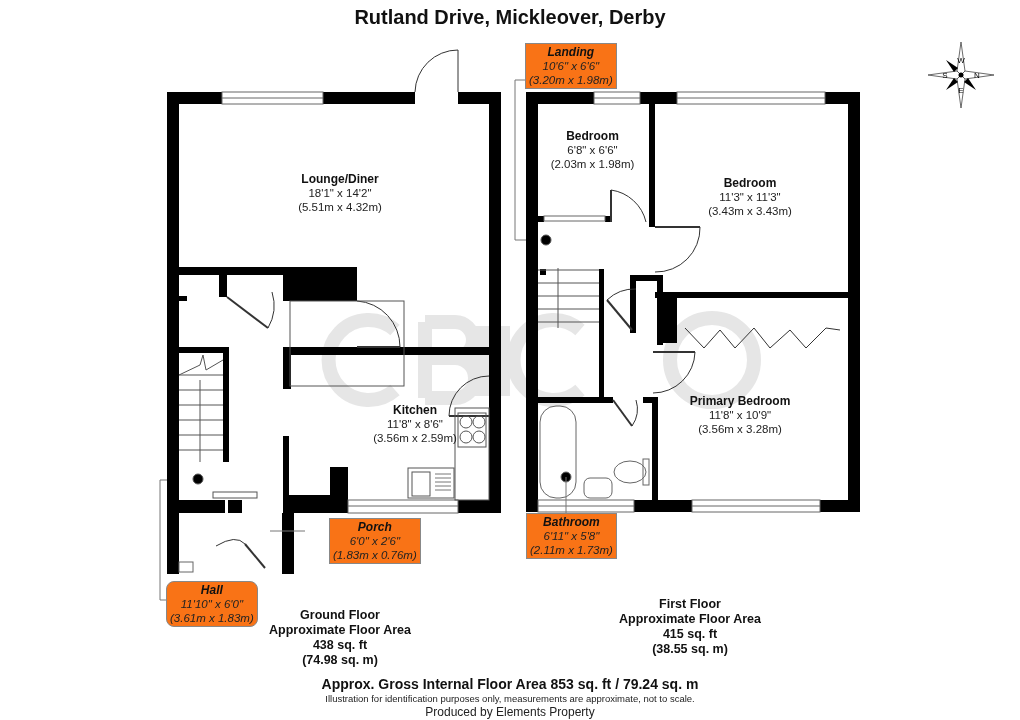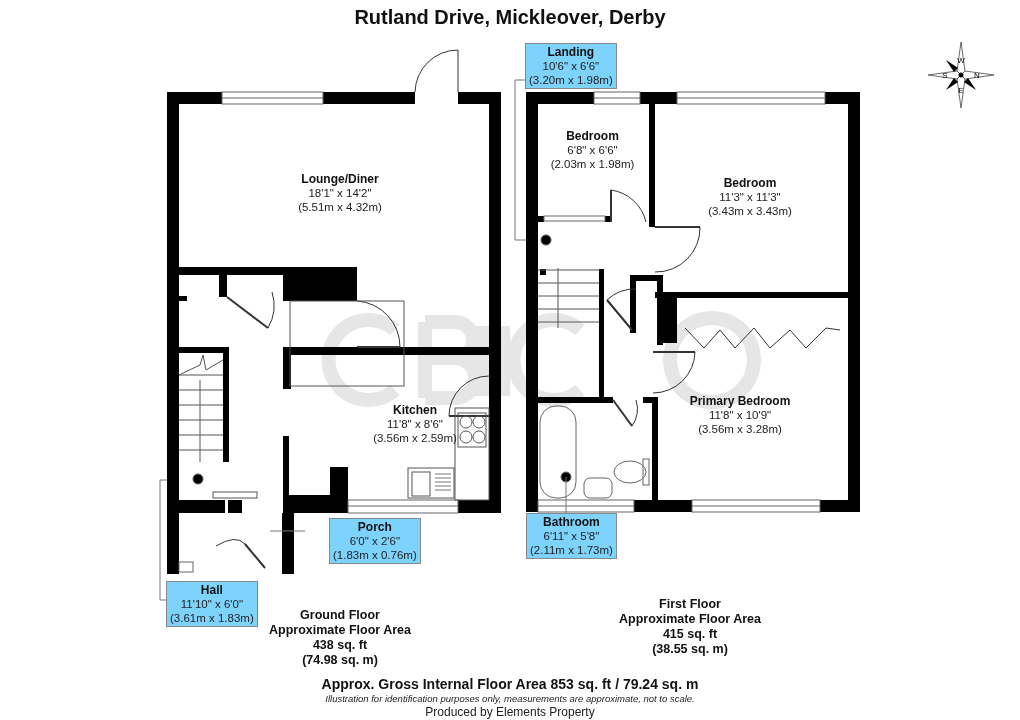--- a/index.html
+++ b/index.html
@@ -1,25 +1,25 @@
 <!DOCTYPE html>
 <html><head>
 <meta charset="utf-8">
 <style>
   html, body { margin:0; padding:0; background:#ffffff; }
   body { width:1020px; height:720px; position:relative; overflow:hidden; font-family:"Liberation Sans", sans-serif; color:#111; }
   .title { position:absolute; left:0; width:1020px; top:6px; text-align:center; font-weight:bold; font-size:20px; }
   svg.plan { position:absolute; left:0; top:0; }
   .lbl { position:absolute; text-align:center; font-size:11.5px; line-height:14px; color:#222; white-space:nowrap; }
   .lbl b { display:block; font-weight:bold; font-size:12px; color:#111; }
-  .boxed { background:#7dd3fc; border:1px solid #888; padding:1px 3px; }
+  .boxed { background:#f97316; border:1px solid #888; padding:1px 3px;font-style:italic; }
   .floor { position:absolute; text-align:center; font-weight:bold; font-size:12.5px; line-height:15px; color:#111; }
   .footer { position:absolute; left:0; width:1020px; text-align:center; }
   .gross { top:676px; font-weight:bold; font-size:14px; }
-  .note { top:693px; font-size:9.5px; color:#222;font-style:italic; }
+  .note { top:693px; font-size:9.5px; color:#222; }
   .produced { top:705px; font-size:12px; color:#222; }
   .compass { position:absolute; left:926px; top:40px; width:70px; height:70px; }
 </style>
 </head>
 <body>
 
 <div class="title">Rutland Drive, Mickleover, Derby</div>
 
 <svg class="plan" width="1020" height="720" viewBox="0 0 1020 720">
 
@@ -216,21 +216,21 @@
 <div class="lbl" style="left:360px;top:403px;width:110px;">
   <b>Kitchen</b>
   <span>11'8" x 8'6"</span><br>
   <span>(3.56m x 2.59m)</span>
 </div>
 <div class="lbl boxed" style="left:305px;top:518px;margin-left:24px;">
   <b>Porch</b>
   <span>6'0" x 2'6"</span><br>
   <span>(1.83m x 0.76m)</span>
 </div>
-<div class="lbl boxed" style="left:166px;top:581px;">
+<div class="lbl boxed" style="left:166px;top:581px;border-radius:8px;">
   <b>Hall</b>
   <span>11'10" x 6'0"</span><br>
   <span>(3.61m x 1.83m)</span>
 </div>
 
 <div class="lbl boxed" style="left:525px;top:43px;">
   <b>Landing</b>
   <span>10'6" x 6'6"</span><br>
   <span>(3.20m x 1.98m)</span>
 </div>

